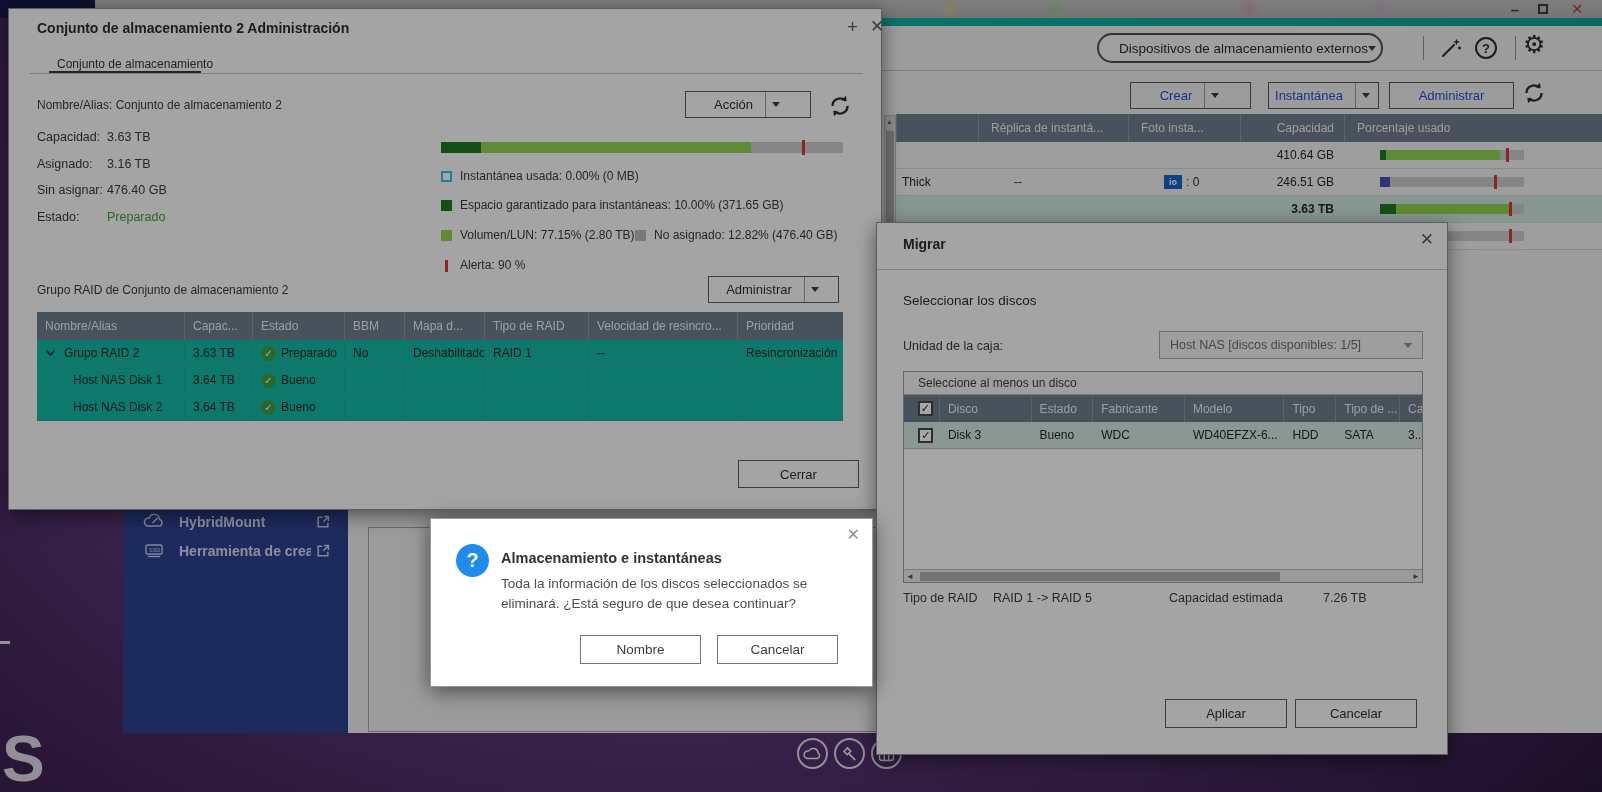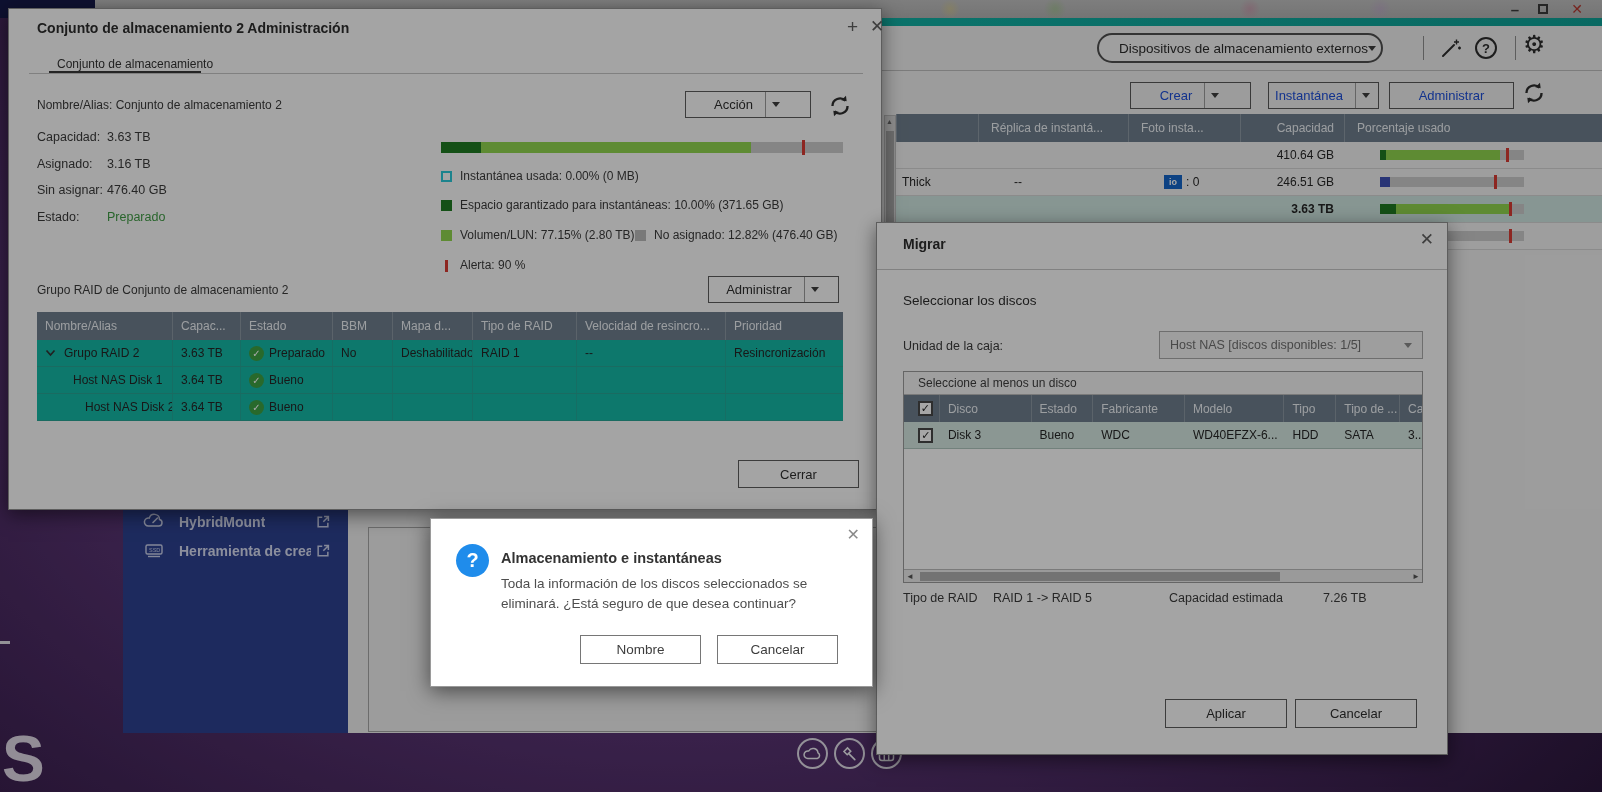--- a/index.html
+++ b/index.html
@@ -53,21 +53,21 @@
 .crtbox{display:flex;align-items:center;align-self:stretch;border-left:1px solid #9a9a9a;margin-left:12px;padding:0 2px}
 .statrow{position:absolute;left:28px;font-size:12.5px;color:#3a3a3a}
 .statrow .sl{display:inline-block;width:70px}
 .lgrow{position:absolute;display:flex;align-items:center;font-size:12px;color:#3a3a3a}
 .lgq{width:11px;height:11px;flex:none;margin-right:8px}
 .statdot{width:15px;height:15px;border-radius:50%;background:#3ea043;color:#fff;font-size:10px;font-weight:bold;display:inline-flex;align-items:center;justify-content:center;margin-right:5px;flex:none}
 .rt-head{display:flex;background:#6f7e8d;color:#edf1f5;height:28px;font-size:12px}
 .rt-head>div{display:flex;align-items:center;padding-left:8px;border-right:1px solid rgba(255,255,255,.2);white-space:nowrap;overflow:hidden}
 .rt-row{display:flex;height:27px;background:#14b8a6;border-bottom:1px solid rgba(90,120,110,.3);font-size:12px;color:#262626}
 .rt-row>div{display:flex;align-items:center;padding-left:8px;border-right:1px solid rgba(90,120,110,.22);white-space:nowrap;overflow:hidden}
-.r0{width:136px}.r1{width:68px}.r2{width:92px}.r3{width:60px}.r4{width:80px}.r5{width:104px}.r6{width:149px}.r7{width:105px;border-right:none!important}
+.r0{width:148px}.r1{width:68px}.r2{width:92px}.r3{width:60px}.r4{width:80px}.r5{width:104px}.r6{width:149px}.r7{width:105px;border-right:none!important}
 .chk{width:15px;height:15px;border:2px solid #474747;background:#fdfdfd;color:#1d1d1d;font-size:11px;line-height:1;font-weight:bold;display:flex;align-items:center;justify-content:center;cursor:pointer;flex:none}
 .mg-head{display:flex;background:#6f7e8d;color:#edf1f5;height:27px;font-size:12px}
 .mg-head>div{display:flex;align-items:center;padding-left:8px;border-right:1px solid rgba(255,255,255,.2);white-space:nowrap;overflow:hidden}
 .mg-row{display:flex;height:27px;background:#d5e7e1;font-size:12px;color:#262626;border-bottom:1px solid rgba(90,120,110,.3)}
 .mg-row>div{display:flex;align-items:center;padding-left:8px;white-space:nowrap;overflow:hidden}
 .m0{width:36px;justify-content:center;padding-left:0}.m1{width:92px}.m2{width:62px}.m3{width:92px}.m4{width:100px}.m5{width:52px}.m6{width:64px}.m7{width:22px}
 
 .dock-ic{position:absolute;width:31px;height:31px;border:2px solid rgba(240,240,245,.9);border-radius:50%;display:flex;align-items:center;justify-content:center;cursor:pointer;z-index:6}
 
 #dim{position:absolute;inset:0;background:rgba(0,0,0,.345);z-index:40}
@@ -366,21 +366,21 @@
           <span class="statdot">✓</span>
           <span>Bueno</span>
         </div>
       <div class="r3"></div>
         <div class="r4"></div>
         <div class="r5"></div>
         <div class="r6"></div>
         <div class="r7"></div>
     </div>
     <div class="rt-row">
-      <div class="r0" style="padding-left:48px">Host NAS Disk 2</div>
+      <div class="r0" style="padding-left:36px">Host NAS Disk 2</div>
       <div class="r1">3.64 TB</div>
       <div class="r2">
           <span class="statdot">✓</span>
           <span>Bueno</span>
         </div>
       <div class="r3"></div>
         <div class="r4"></div>
         <div class="r5"></div>
         <div class="r6"></div>
         <div class="r7"></div>

